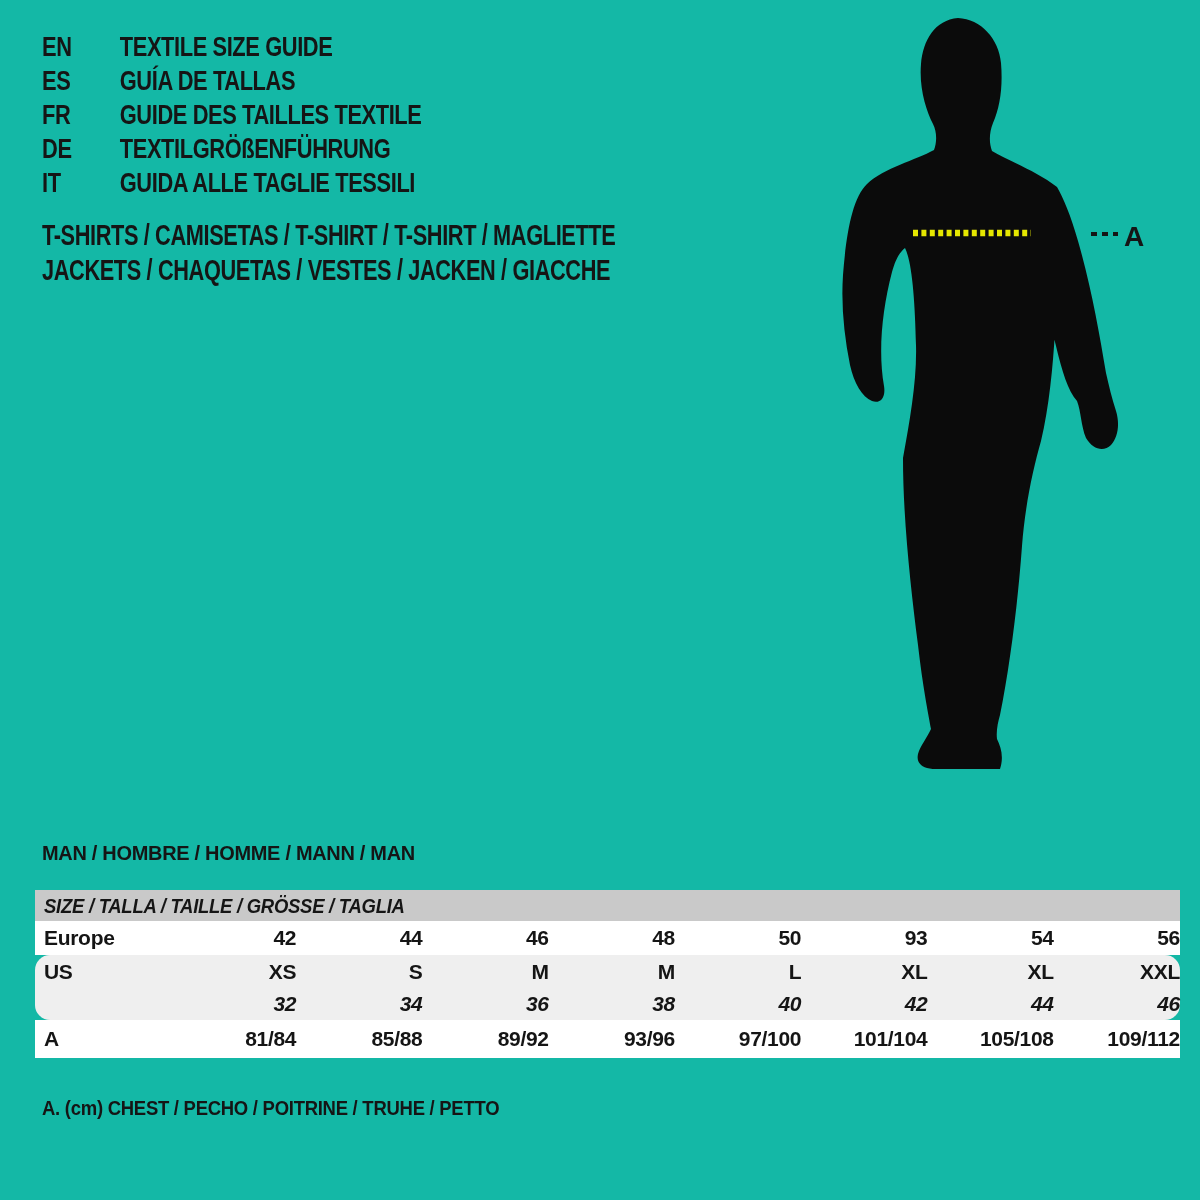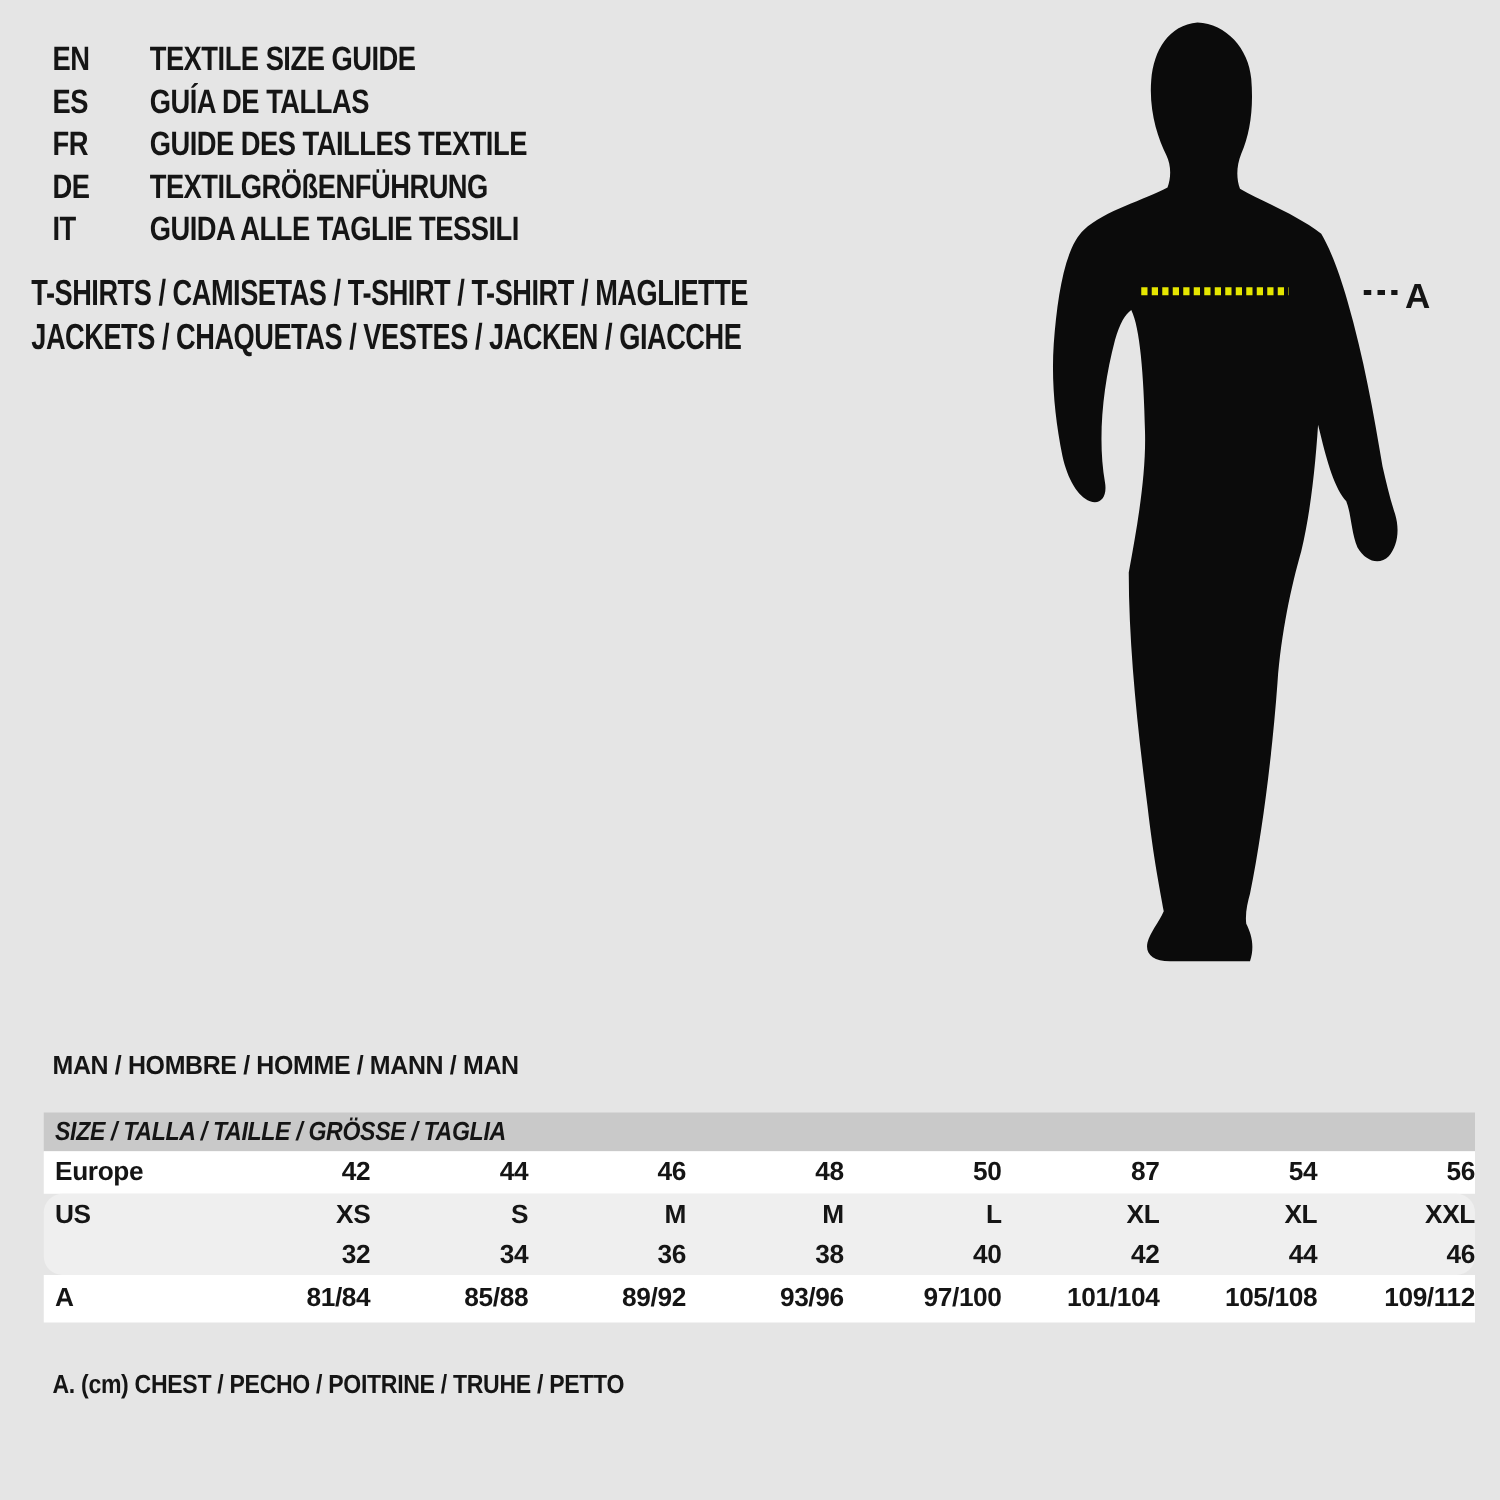--- a/index.html
+++ b/index.html
@@ -6,50 +6,50 @@
     --text:#151515;
     --header-bar:#c9c9c9;
     --row-band:#efefef;
     --accent-yellow:#e5e600;
     --silhouette:#0b0b0b;
   }
   *{margin:0;padding:0;box-sizing:border-box;}
   html,body{background:#ffffff;}
   body{font-family:"Liberation Sans",sans-serif;color:var(--text);}
   .canvas{
-    position:relative;width:1200px;height:1200px;background:#e5e5e5;overflow:hidden;
+    position:relative;width:1200px;height:1200px;background:#14b8a6;overflow:hidden;
   }
   
   .lang-list{position:absolute;left:42px;top:30px;}
   .lang-row{display:flex;line-height:34px;font-size:27px;font-weight:bold;letter-spacing:-0.5px;
     transform:scaleX(0.81);transform-origin:left top;white-space:nowrap;}
   .lang-code{width:96px;flex:0 0 96px;}
   
-  .categories{position:absolute;left:25px;top:218px;}
+  .categories{position:absolute;left:42px;top:218px;}
   .cat-line{font-size:29px;font-weight:bold;line-height:35px;letter-spacing:-0.5px;
     transform:scaleX(0.75);transform-origin:left top;white-space:nowrap;}
   
   .figure-svg{position:absolute;left:0;top:0;width:1200px;height:1200px;}
   .body-path{fill:var(--silhouette);}
   .chest-line{stroke:var(--accent-yellow);stroke-width:6.5;stroke-dasharray:5 3.4;fill:none;}
   .callout-line{stroke:var(--text);stroke-width:4;stroke-dasharray:6 5;fill:none;}
   .measure-letter{font-family:"Liberation Sans",sans-serif;font-weight:bold;font-size:28px;fill:var(--text);}
   
   .man-label{position:absolute;left:42px;top:841px;font-size:21px;font-weight:bold;letter-spacing:-0.3px;
     transform:scaleX(0.95);transform-origin:left top;white-space:nowrap;}
   
   .size-table{position:absolute;left:35px;top:890px;width:1145px;}
   .thead{height:31px;background:var(--header-bar);display:flex;align-items:center;padding-left:9px;font-style:italic;}
   .thead-text{font-size:21px;font-weight:bold;letter-spacing:-0.3px;
     transform:scaleX(0.88);transform-origin:left center;white-space:nowrap;}
   .trow{display:grid;grid-template-columns:135px repeat(8,1fr);align-items:center;}
   .r-europe{height:34px;background:#ffffff;}
   .band{background:var(--row-band);border-radius:15px;}
   .r-us{height:33px;}
-  .r-num{height:32px;}
+  .r-num{height:32px;font-style:italic;}
   .r-a{height:38px;background:#ffffff;}
   .cell{font-size:21px;font-weight:bold;text-align:right;letter-spacing:-0.3px;}
   .cell.rlabel{text-align:left;padding-left:9px;}
   
   .footnote{position:absolute;left:42px;top:1096px;font-size:21px;font-weight:bold;letter-spacing:-0.3px;
     transform:scaleX(0.88);transform-origin:left top;white-space:nowrap;}
 </style>
 </head>
 <body>
 
@@ -134,21 +134,21 @@
       <span class="thead-text">SIZE / TALLA / TAILLE / GRÖSSE / TAGLIA</span>
     </div>
 
     <div class="trow r-europe">
       <span class="cell rlabel">Europe</span>
       <span class="cell">42</span>
       <span class="cell">44</span>
       <span class="cell">46</span>
       <span class="cell">48</span>
       <span class="cell">50</span>
-      <span class="cell">87</span>
+      <span class="cell">93</span>
       <span class="cell">54</span>
       <span class="cell">56</span>
     </div>
 
     <div class="band">
       <div class="trow r-us">
         <span class="cell rlabel">US</span>
         <span class="cell">XS</span>
         <span class="cell">S</span>
         <span class="cell">M</span>

